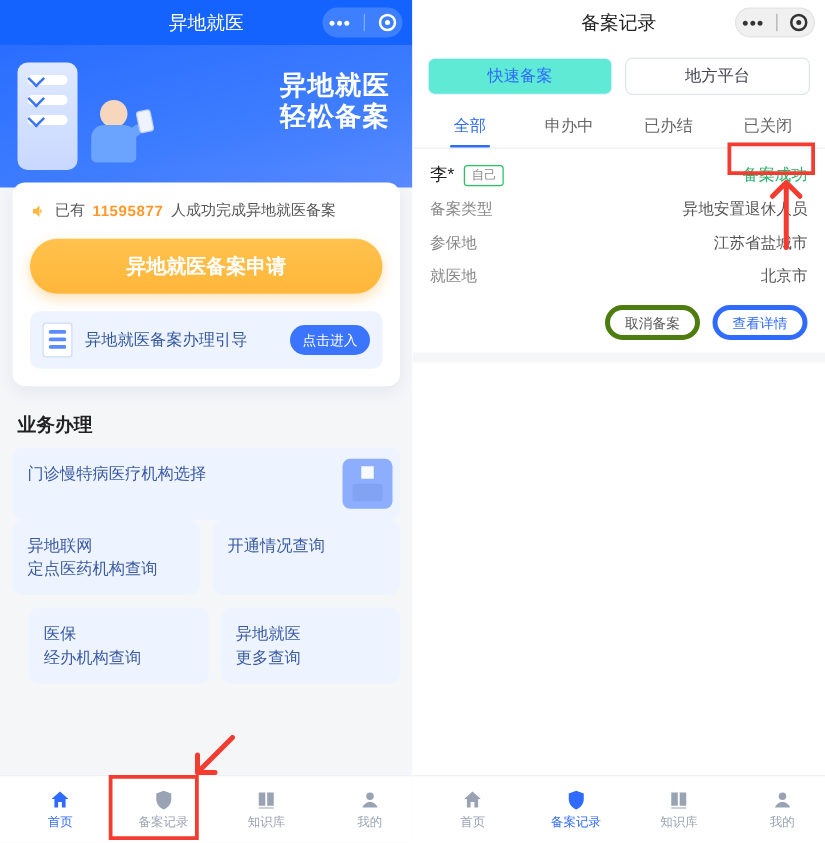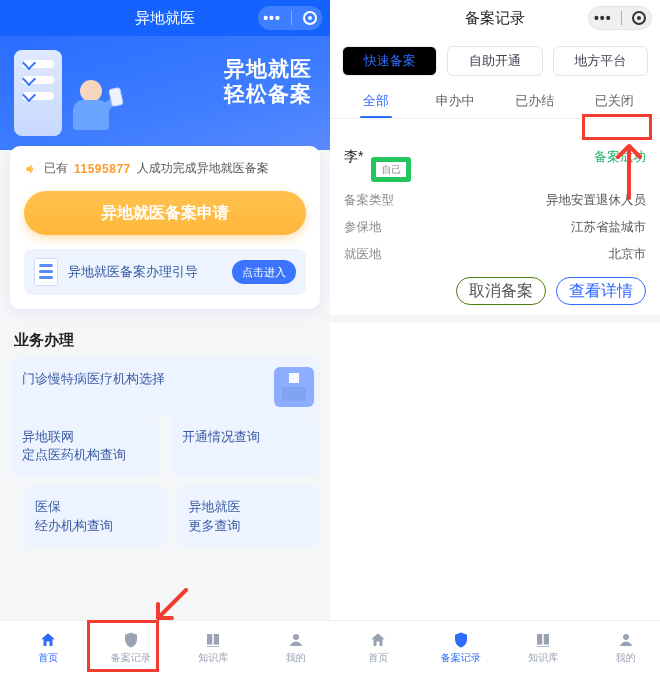--- a/index.html
+++ b/index.html
@@ -52,34 +52,34 @@
   .hosp-ico::before{content:"";position:absolute;left:15px;top:6px;width:10px;height:10px;background:#fff;}
   .hosp-ico::after{content:"";position:absolute;left:8px;bottom:6px;width:24px;height:14px;background:#2a60e8;border-radius:2px;}
   .tabbar { position:absolute; bottom:0; left:0; right:0; height:54px; background:#fff; border-top:1px solid #eef0f4; display:flex; }
   .tabbar .tab { flex:1; display:flex; flex-direction:column; align-items:center; justify-content:center; gap:2px; color:#9aa3b3; font-size:10px; position:relative;padding-left:14px; }
   .tabbar .tab.active { color:#2f6bff; }
   .tabbar .ticon { width:20px; height:18px; }
   .red-box { position:absolute; border:3px solid #f33b2f; pointer-events:none; }
   
   .seg-row { padding:10px 12px 6px; display:flex; gap:10px; }
   .seg { flex:1; height:30px; border-radius:6px; border:1px solid #dfe4ee; display:flex; align-items:center; justify-content:center; font-size:13px; color:#445; background:#fff; }
-  .seg.active { background:#000000; border-color:#e9f0ff; color:#2f6bff; font-weight:500; }
+  .seg.active { background:#5eead4; border-color:#e9f0ff; color:#2f6bff; font-weight:500; }
   .filter-row { display:flex; border-bottom:1px solid #eef0f4; padding:0 6px; }
   .ftab { flex:1; text-align:center; font-size:13px; color:#666; padding:10px 0 8px; position:relative; white-space:nowrap; }
   .ftab.active { color:#2f6bff; font-weight:500; }
   .ftab.active::after { content:""; position:absolute; left:30%; right:30%; bottom:0; height:2px; background:#2f6bff; border-radius:2px; }
   .record { padding:12px 14px 10px; border-bottom:8px solid #f5f6f8; }
   .rec-head { display:flex; align-items:center; justify-content:space-between; }
   .rec-name { font-size:14px; color:#222; display:flex; align-items:center; gap:8px; }
-  .self-tag { font-size:10px; color:#888; border:5px solid #22c55e; padding:0 5px; border-radius:3px; line-height:15px;margin-top:26px; }
+  .self-tag { font-size:10px; color:#888; border:1px solid #22c55e; padding:0 5px; border-radius:3px; line-height:15px; }
   .status { font-size:13px; color:#23b36a; }
   .kv { display:flex; justify-content:space-between; font-size:12.5px; color:#555; margin-top:10px; }
   .kv .k{ color:#888; }
   .rec-actions { display:flex; justify-content:flex-end; gap:10px; margin-top:14px; }
-  .obtn { height:28px; padding:0 12px; border-radius:14px; border:1px solid #4d7c0f; font-size:16px; color:#555; display:flex; align-items:center; background:#fff; }
+  .obtn { height:28px; padding:0 12px; border-radius:14px; border:4px solid #4d7c0f; font-size:11px; color:#555; display:flex; align-items:center; background:#fff; }
   .obtn.primary { color:#2f6bff; border-color:#2f6bff; }
 </style>
 </head>
 <body>
 
 <div class="wrap">
 
   <div class="pane left">
     <div class="topbar blue">
       <span>异地就医</span>
@@ -203,23 +203,20 @@
         <span class="sep"></span>
         <span class="ring"></span>
       </div>
     </div>
 
     <div class="seg-row">
       <div class="seg active">
           <span>快速备案</span>
         </div>
       <div class="seg">
-          <span>自助开通</span>
-        </div>
-      <div class="seg">
           <span>地方平台</span>
         </div>
     </div>
 
     <div class="filter-row">
       <div class="ftab active"><span>全部</span></div>
       <div class="ftab"><span>申办中</span></div>
       <div class="ftab"><span>已办结</span></div>
       <div class="ftab"><span>已关闭</span></div>
     </div>

